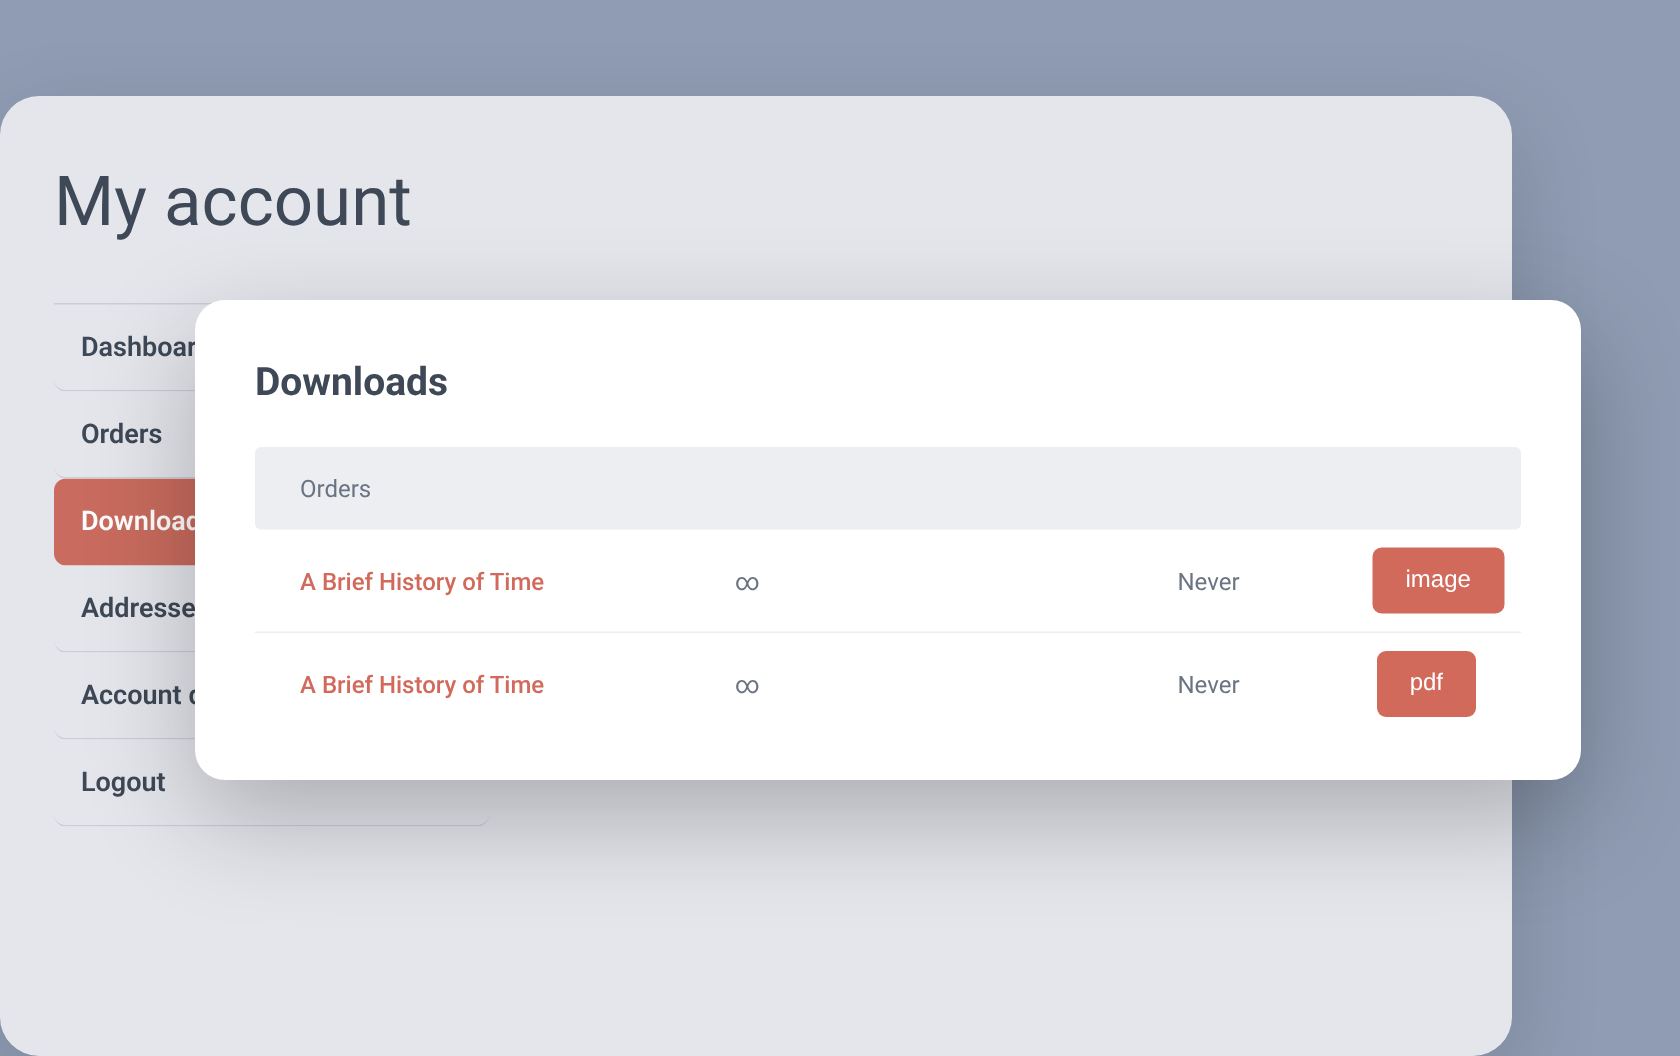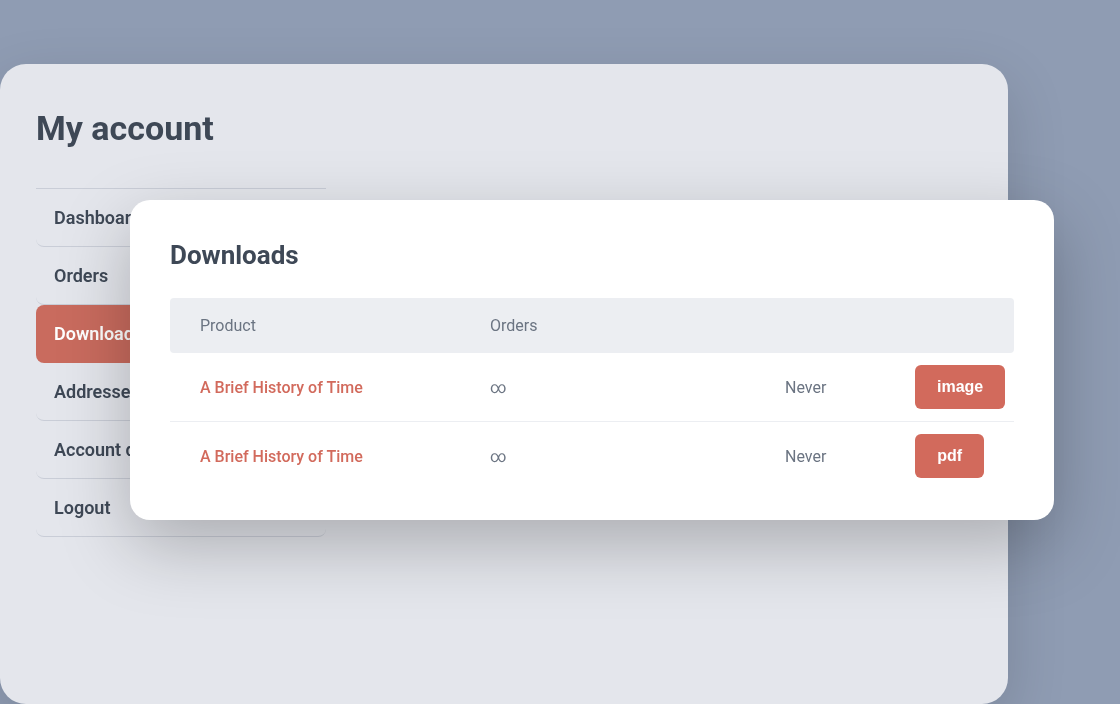--- a/index.html
+++ b/index.html
@@ -16,22 +16,22 @@
       top: 64px;
       left: 0;
       width: 1008px;
       height: 640px;
       background: #e4e6ec;
       border-radius: 26px;
       box-shadow: 0 20px 60px rgba(0,0,0,0.15);
       padding: 44px 36px;
     }
     .page-title {
-      font-size: 34px;
-      font-weight: 700;
+      font-size: 46px;
+      font-weight: 400;
       color: #3e4856;
       margin-bottom: 40px;
     }
     .sidebar {
       width: 290px;
       border-top: 1px solid #c9cdd7;
     }
     .sidebar-item {
       padding: 18px 18px;
       font-size: 18px;
@@ -91,21 +91,21 @@
       font-weight: 500;
       cursor: pointer;
     }
     .dl-button {
       background: #d26a5c;
       color: #ffffff;
       border: none;
       border-radius: 6px;
       padding: 13px 22px;
       font-size: 16px;
-      font-weight: 700;
+      font-weight: 400;
       cursor: pointer;
     }
   </style>
 </head>
 <body>
 
 <div class="page-card">
   <h1 class="page-title">My account</h1>
   <div class="sidebar">
     <div class="sidebar-item">Dashboard</div>
@@ -114,21 +114,20 @@
     <div class="sidebar-item">Addresses</div>
     <div class="sidebar-item">Account details</div>
     <div class="sidebar-item">Logout</div>
   </div>
 </div>
 
 <div class="modal">
   <h2 class="modal-title">Downloads</h2>
   <div class="table">
     <div class="table-head">
-      <div class="col-product">Product</div>
       <div class="col-expires">Orders</div>
       <div class="col-action"></div>
     </div>
 
     <div class="table-row">
       <div class="col-product">
         <span class="product-link">A Brief History of Time</span>
       </div>
       <div class="col-remaining">∞</div>
       <div class="col-expires">Never</div>

